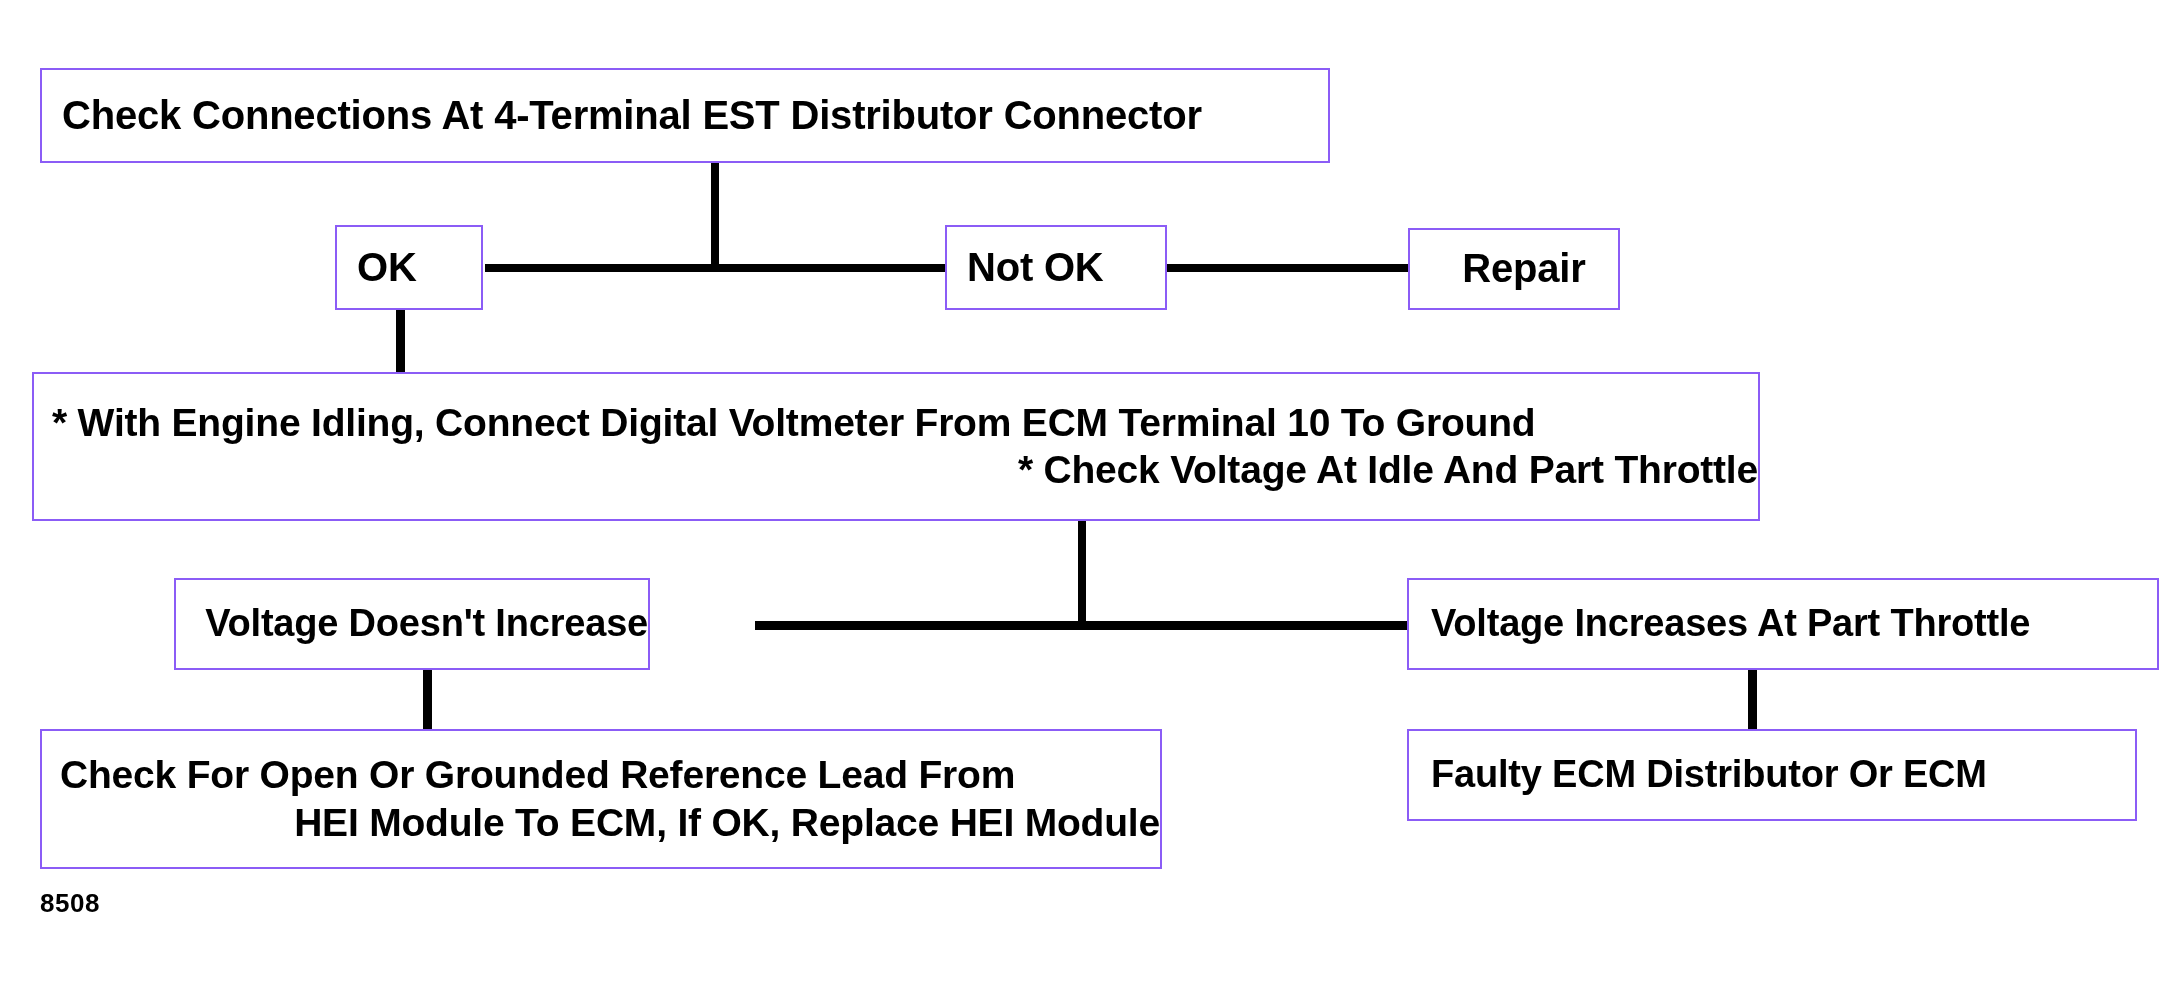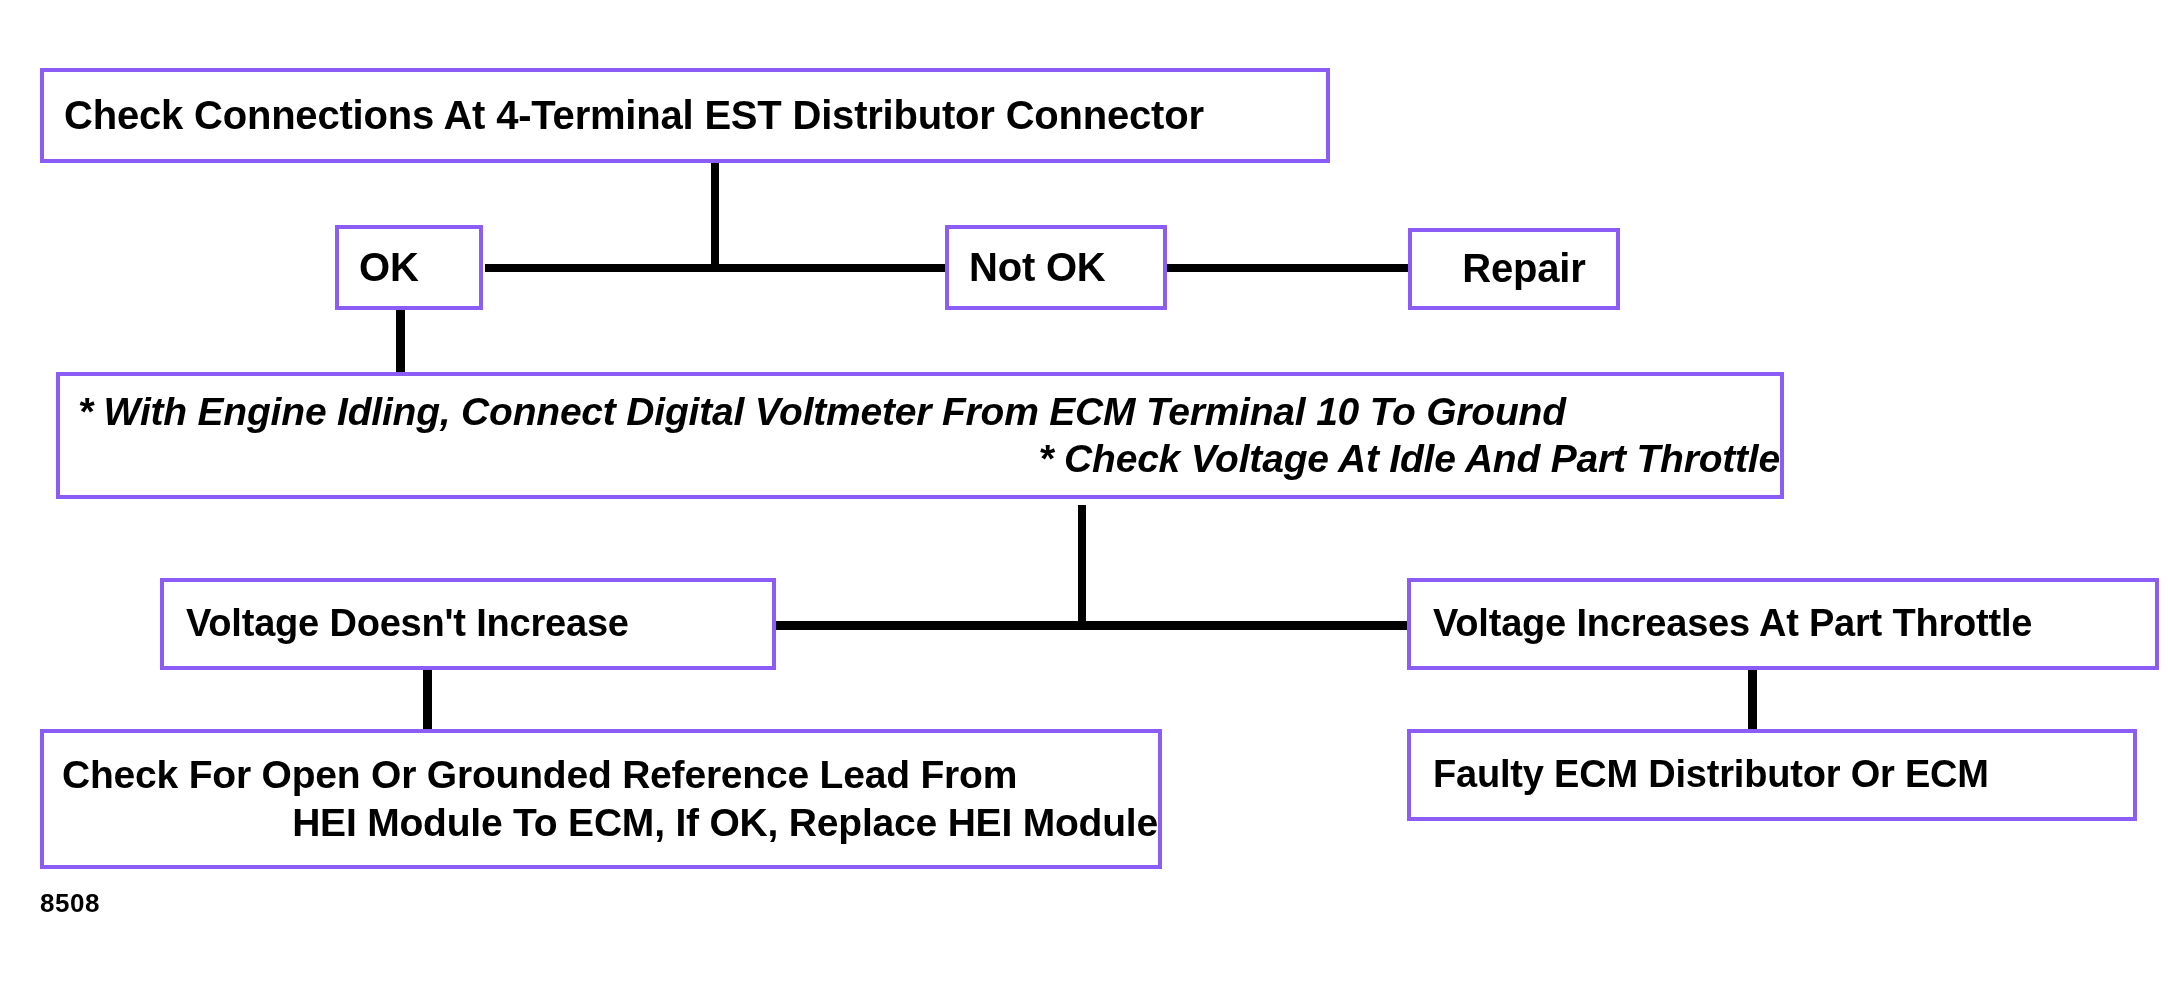--- a/index.html
+++ b/index.html
@@ -17,21 +17,21 @@
     width: 2168px;
     height: 981px;
     background: #ffffff;
     overflow: hidden;
   }
   
   .node {
     position: absolute;
     box-sizing: border-box;
     background: #ffffff;
-    border: 4px solid #8b5cf6;
+    border: 2px solid #8b5cf6;
     display: flex;
     flex-direction: column;
     justify-content: center;
     z-index: 3;
   }
   .node .line {
     display: block;
     font-weight: bold;
     font-stretch: condensed;
     color: #000000;
@@ -90,26 +90,26 @@
   </div>
 
   <div class="node big" style="left:945px; top:225px; width:222px; height:85px;">
     <span class="line">Not OK</span>
   </div>
 
   <div class="node big" style="left:1408px; top:228px; width:212px; height:82px;text-align:center;">
     <span class="line">Repair</span>
   </div>
 
-  <div class="node multi" style="left:56px; top:372px; width:1728px; height:127px;font-style:italic;">
+  <div class="node multi" style="left:32px; top:372px; width:1728px; height:149px;">
     <span class="line">* With Engine Idling, Connect Digital Voltmeter From ECM Terminal 10 To Ground</span>
     <span class="line">* Check Voltage At Idle And Part Throttle</span>
   </div>
 
-  <div class="node small" style="left:160px; top:578px; width:616px; height:92px;">
+  <div class="node small" style="left:174px; top:578px; width:476px; height:92px;align-items:flex-end;">
     <span class="line">Voltage Doesn't Increase</span>
   </div>
 
   <div class="node multi" style="left:40px; top:729px; width:1122px; height:140px;">
     <span class="line">Check For Open Or Grounded Reference Lead From</span>
     <span class="line">HEI Module To ECM, If OK, Replace HEI Module</span>
   </div>
 
   <div class="node small" style="left:1407px; top:578px; width:752px; height:92px;">
     <span class="line">Voltage Increases At Part Throttle</span>

